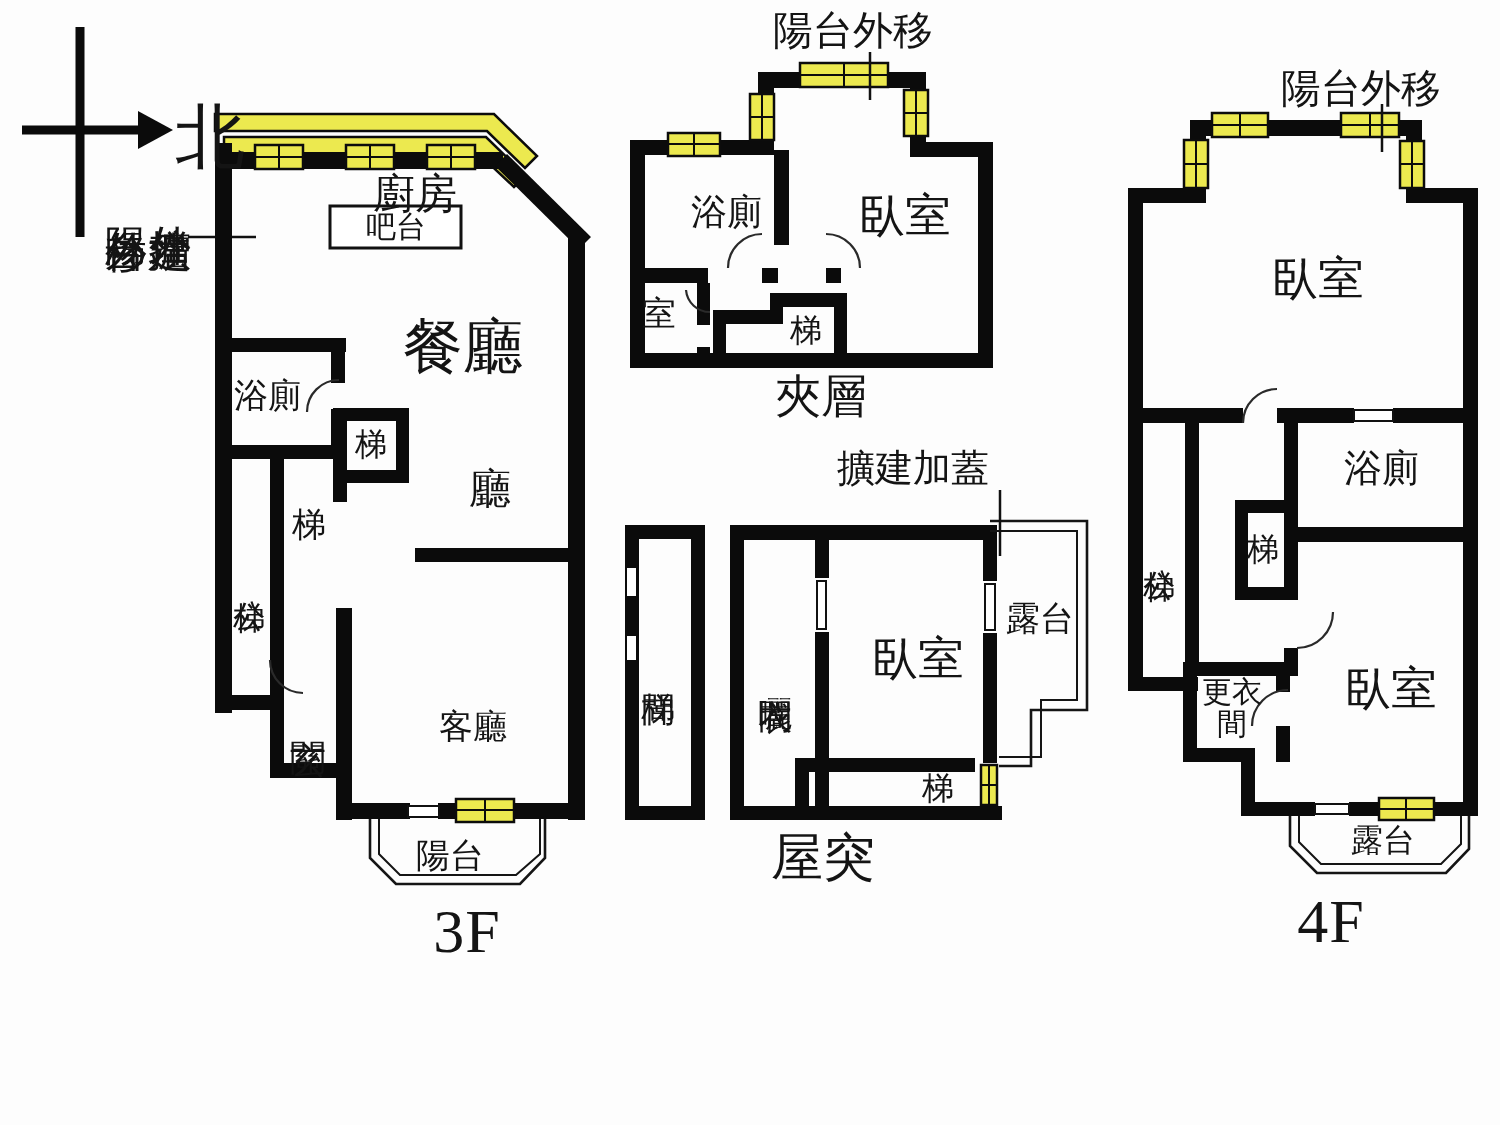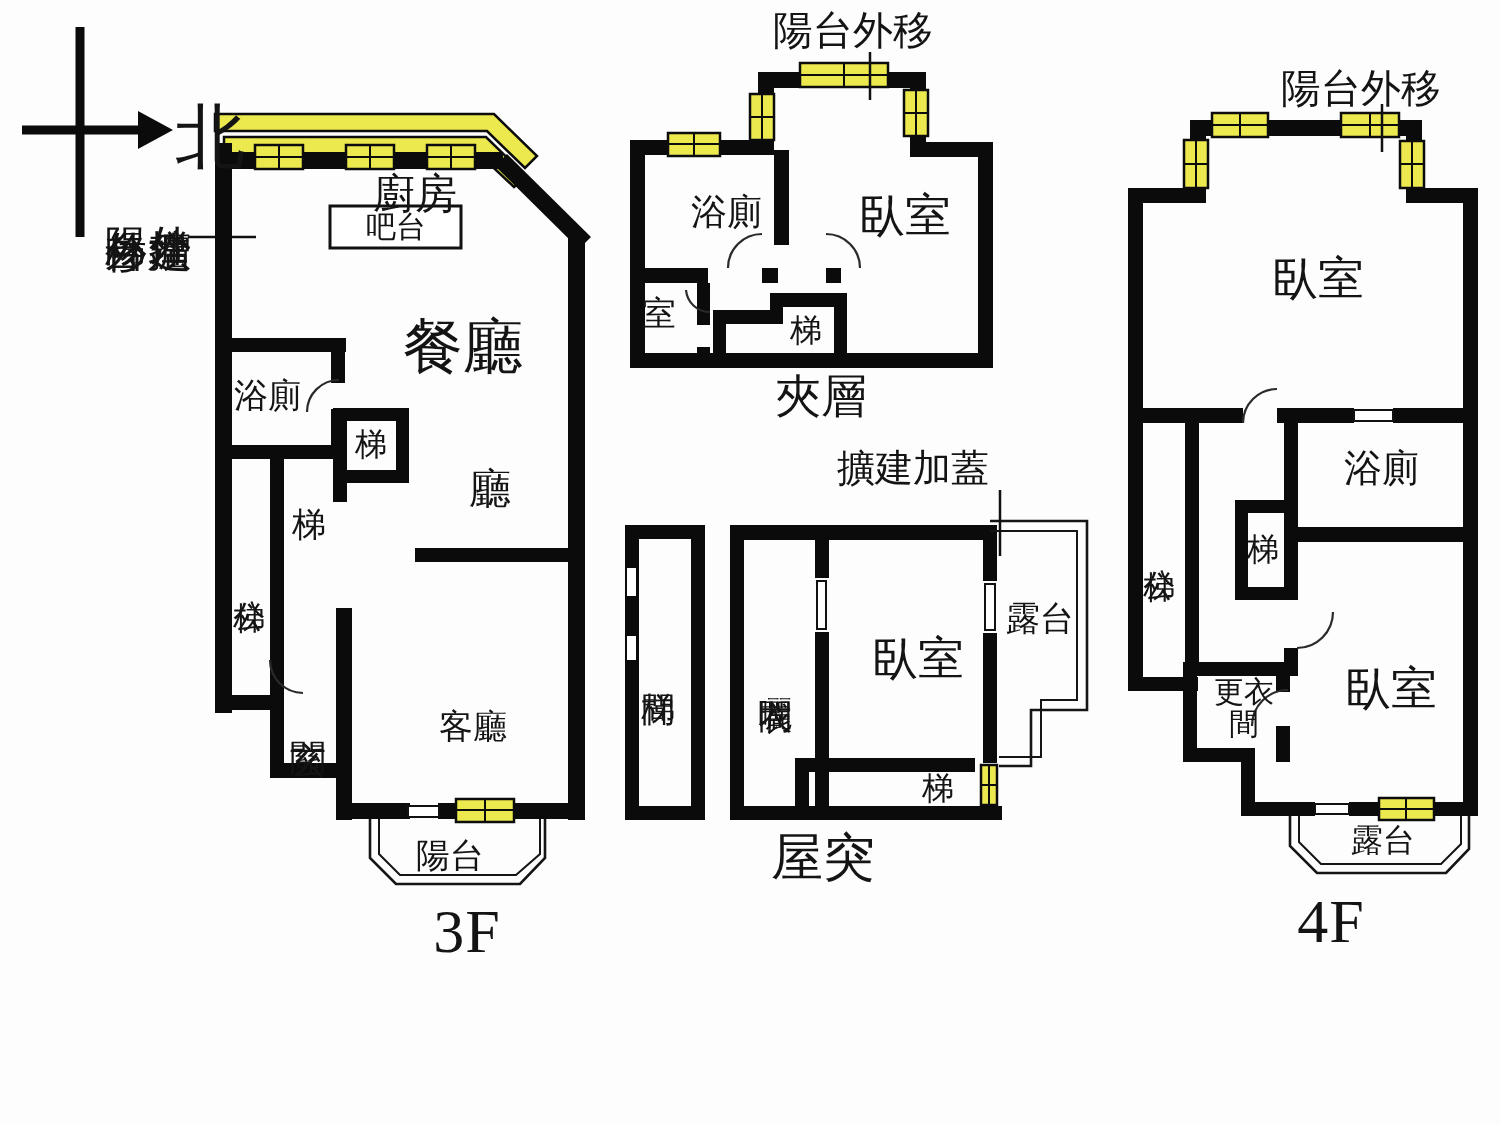--- a/index.html
+++ b/index.html
@@ -272,18 +272,18 @@
   <div class="lbl" style="left:918px;top:659px;font-size:46px;">臥室</div>
   <div class="lbl" style="left:1040px;top:619px;font-size:34px;">露台</div>
   <div class="lbl" style="left:938px;top:789px;font-size:32px;">梯</div>
   <div class="lbl" style="left:823px;top:858px;font-size:52px;">屋突</div>
 
   <div class="lbl" style="left:1361px;top:89px;font-size:40px;">陽台外移</div>
   <div class="lbl" style="left:1318px;top:279px;font-size:46px;">臥室</div>
   <div class="lbl" style="left:1382px;top:469px;font-size:38px;">浴廁</div>
   <div class="lbl" style="left:1263px;top:550px;font-size:32px;">梯</div>
   <div class="lbl v" style="left:1159px;top:546px;font-size:32px;">公梯</div>
-  <div class="lbl wrap" style="left:1232px;top:707px;font-size:30px;margin-left:12px;">更衣間</div>
+  <div class="lbl wrap" style="left:1232px;top:707px;font-size:30px;">更衣間</div>
   <div class="lbl" style="left:1391px;top:689px;font-size:46px;">臥室</div>
   <div class="lbl" style="left:1383px;top:841px;font-size:32px;">露台</div>
   <div class="lbl big" style="left:1331px;top:922px;font-size:62px;">4F</div>
 
 </div>
 
 </body></html>

